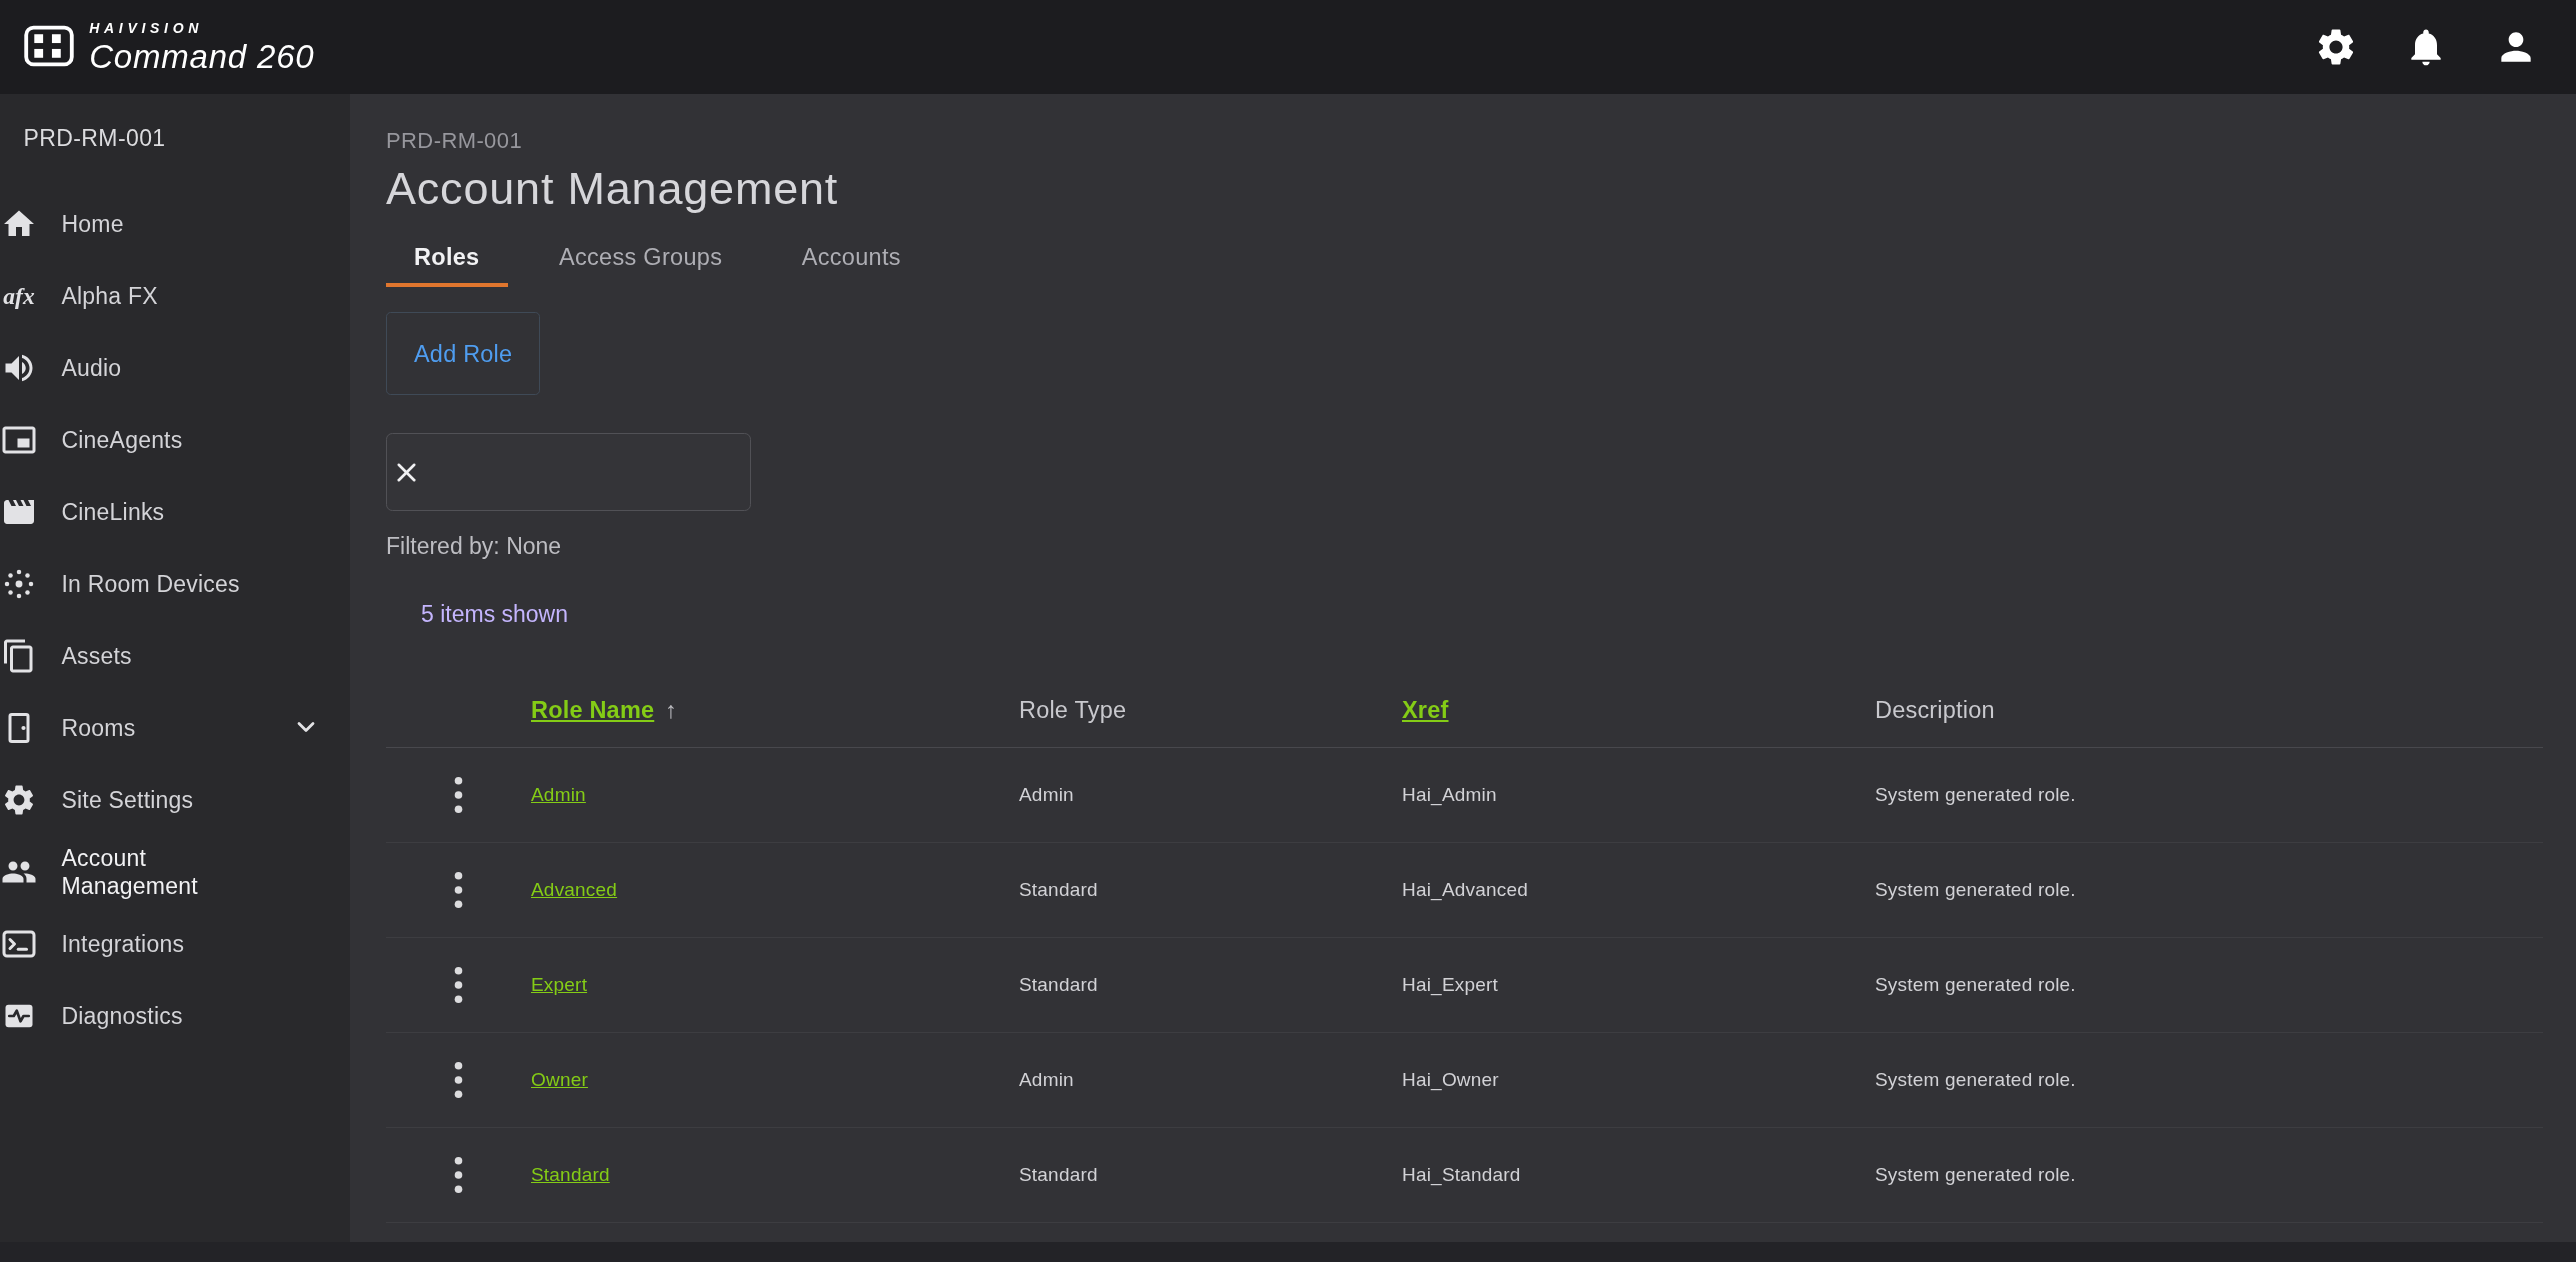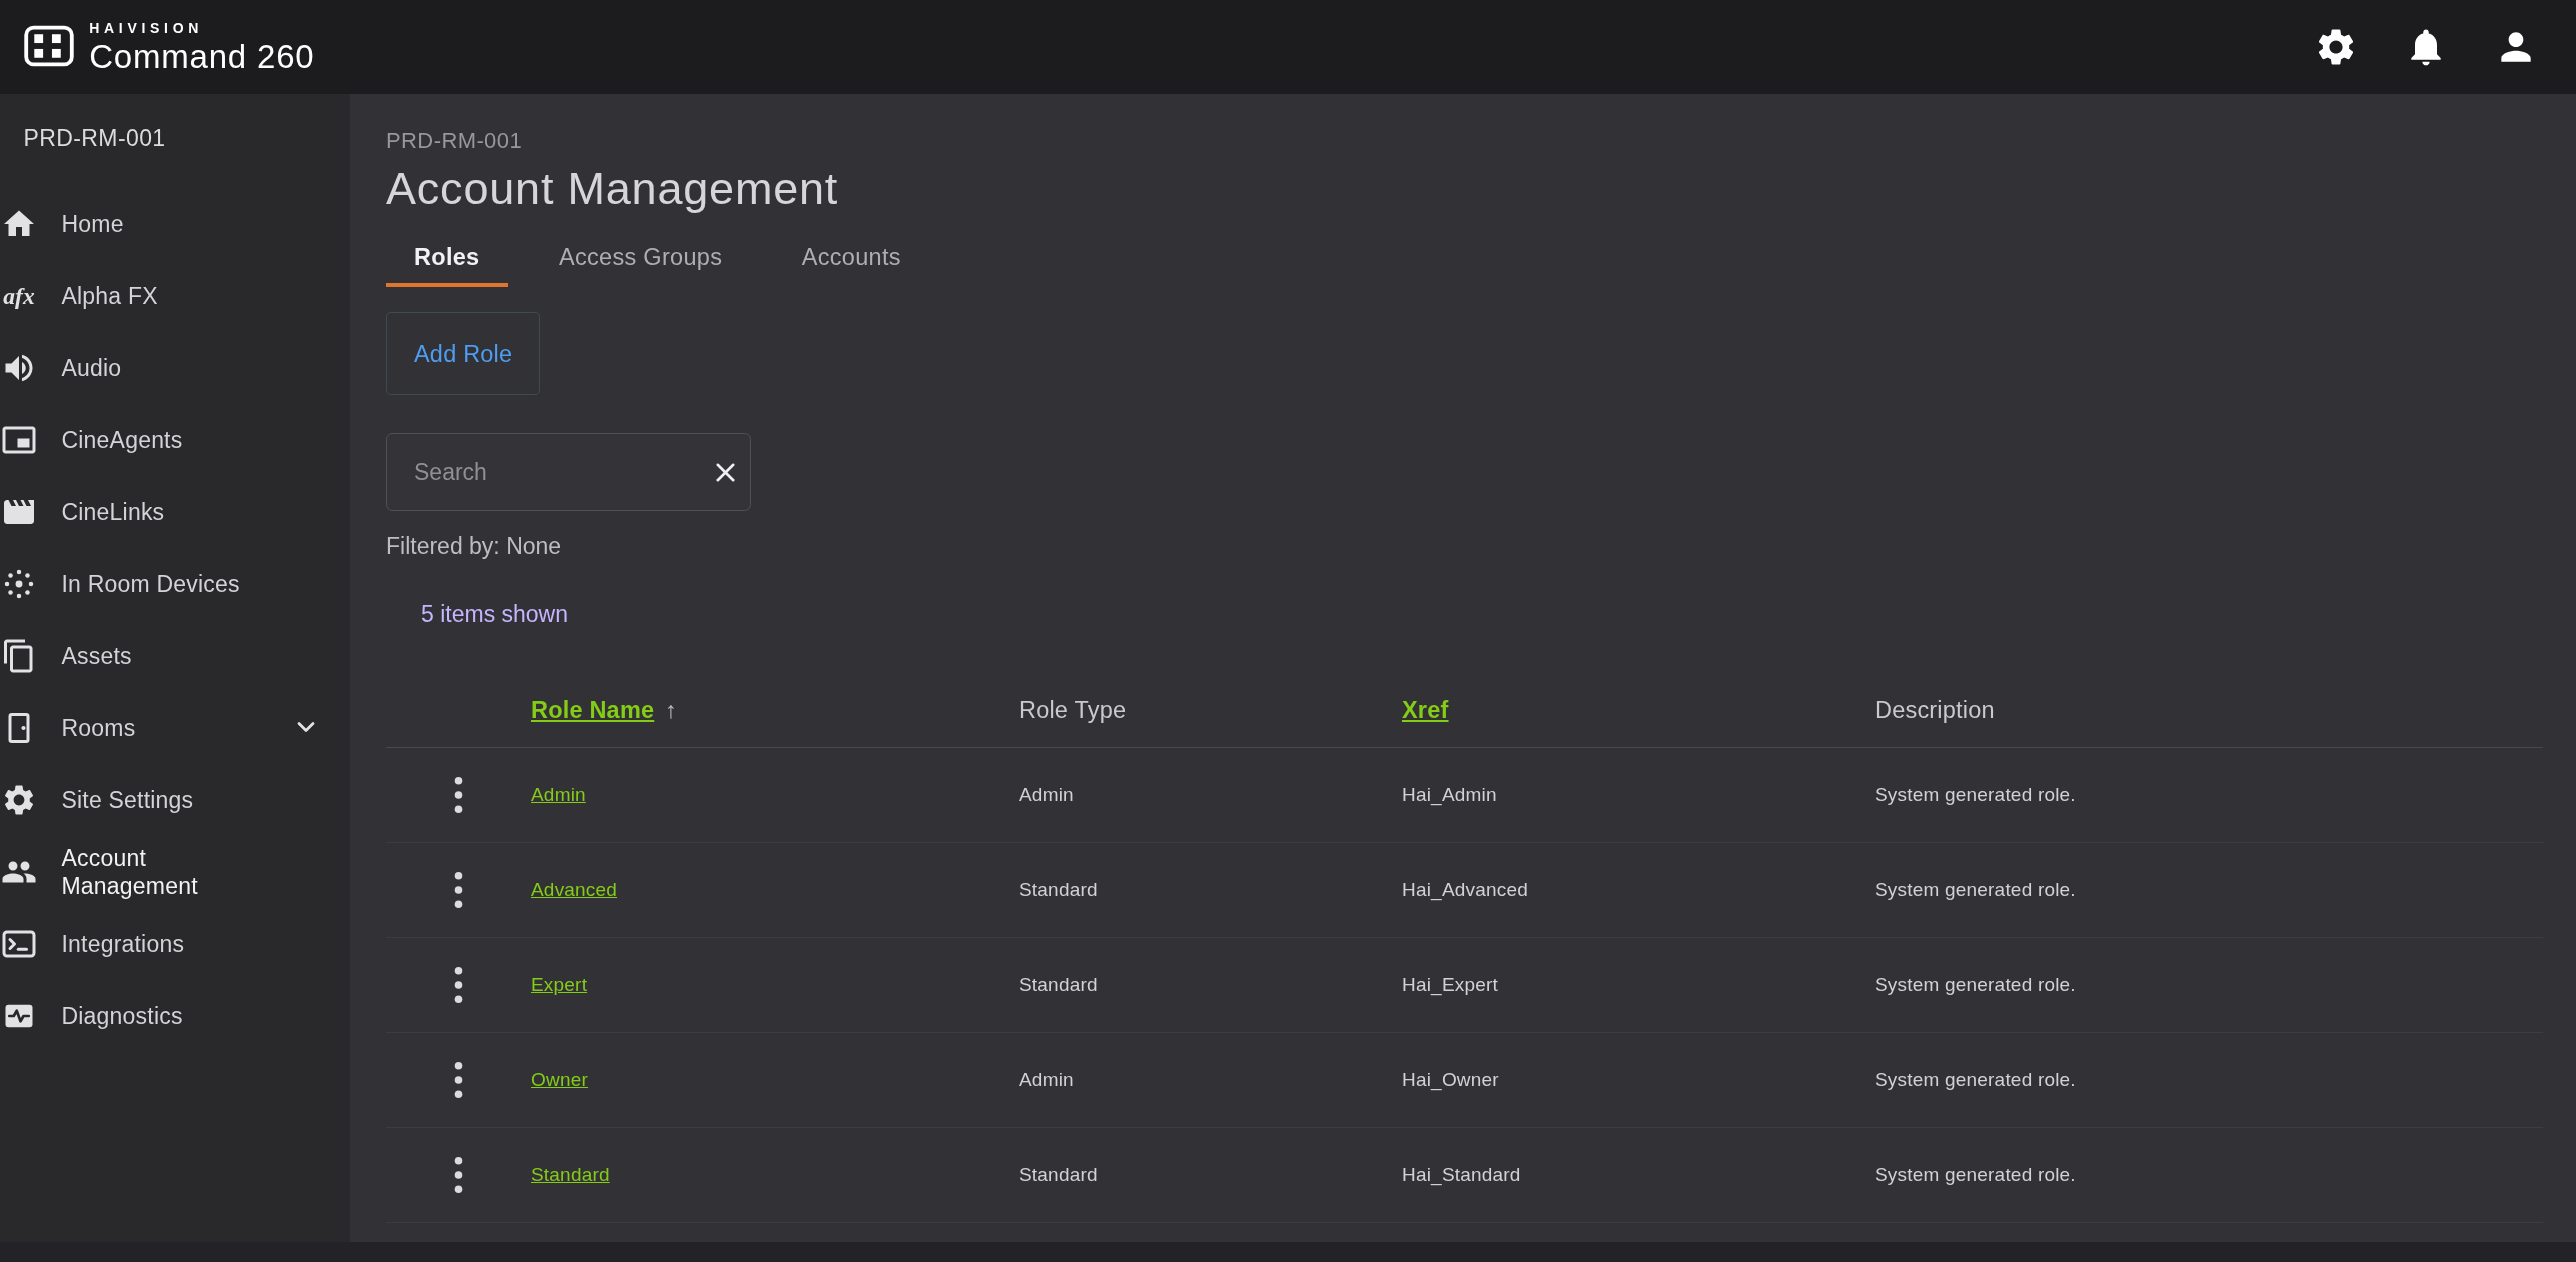--- a/index.html
+++ b/index.html
@@ -8,21 +8,21 @@
     font-family:"Liberation Sans", sans-serif;
     background:#323236;
     color:#d6d6da;
   }
   
   .topbar {
     position:absolute; top:0; left:0; right:0; height:94px;
     background:#1c1c1f; display:flex; align-items:center; z-index:5;
   }
   .brand { display:flex; align-items:center; margin-left:23.5px; gap:15.7px; }
-  .brand-text { display:flex; flex-direction:column; line-height:1; }
+  .brand-text { display:flex; flex-direction:column; line-height:1;font-style:italic; }
   .brand-small { font-size:14px; font-weight:700; letter-spacing:4.7px; color:#ffffff; margin-bottom:4.7px; }
   .brand-large { font-size:33px; font-weight:400; letter-spacing:0.8px; color:#ffffff; }
   .topbar-actions { margin-left:auto; display:flex; align-items:center; gap:45px; margin-right:38px; }
   .top-icon { width:45px; height:45px; cursor:pointer; display:flex; align-items:center; justify-content:center; }
   .top-icon svg { width:44px; height:44px; fill:#ffffff; }
 
   
   .sidebar {
     position:absolute; top:94px; left:0; width:350px; bottom:20.3px;
     background:#29292c; overflow:hidden;
@@ -274,21 +274,20 @@
 
   <div class="tabs">
     <div class="tab active">Roles</div>
     <div class="tab">Access Groups</div>
     <div class="tab">Accounts</div>
   </div>
 
   <button class="add-btn">Add Role</button>
 
   <div class="search-box">
-    <input class="search-input" type="text" placeholder="Search" style="">
     <span class="clear-btn">
       <svg viewBox="0 0 24 24">
           <line x1="6" y1="6" x2="18" y2="18"></line>
           <line x1="18" y1="6" x2="6" y2="18"></line>
         </svg>
     </span>
   </div>
 
   <div class="filtered-by">Filtered by: None</div>
   <div class="items-shown">5 items shown</div>

